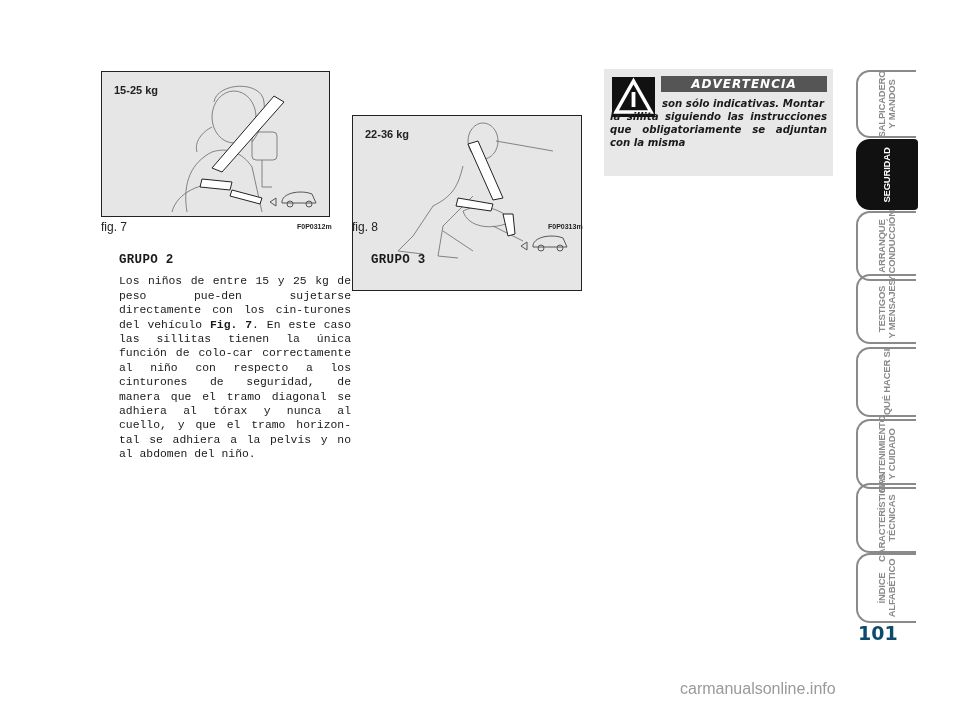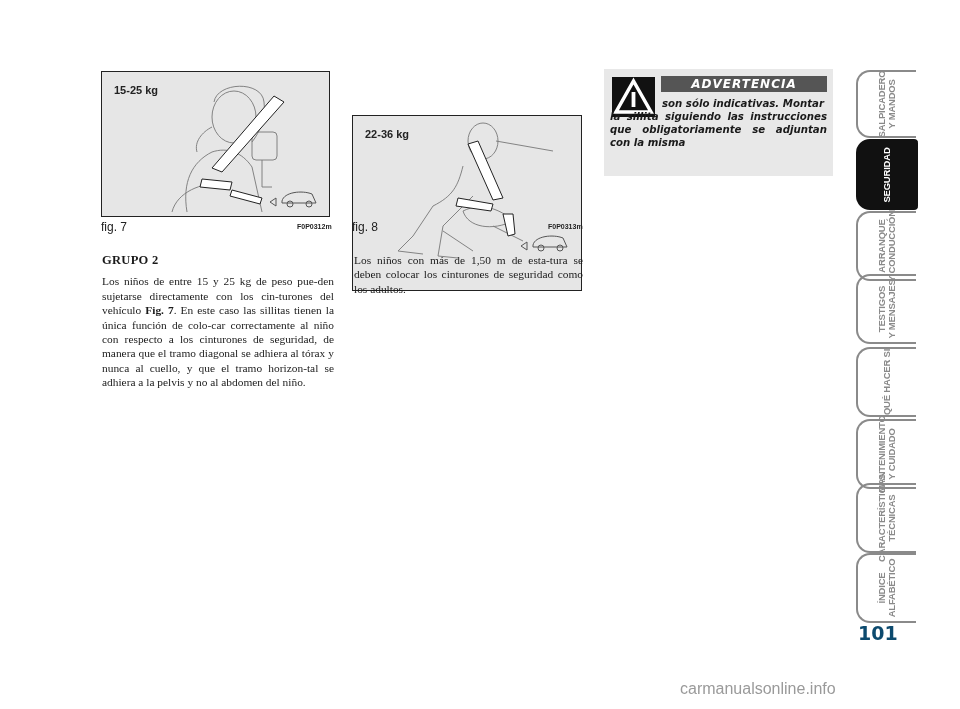--- a/index.html
+++ b/index.html
@@ -2,21 +2,21 @@
 <html><head>
 <meta charset="utf-8">
 <style>
   html,body{margin:0;padding:0;}
   body{width:960px;height:709px;background:#ffffff;position:relative;overflow:hidden;font-family:"DejaVu Sans",sans-serif;color:#1a1a1a;}
   .fig{position:absolute;border:1.5px solid #222;background:#e6e6e6;box-sizing:border-box;}
   .fig-weight{position:absolute;left:12px;top:12px;font-family:"Liberation Sans",sans-serif;font-weight:bold;font-size:11px;color:#222;}
   .fig-caption{position:absolute;font-family:"Liberation Sans",sans-serif;font-size:12px;color:#222;}
   .fig-code{position:absolute;font-family:"Liberation Sans",sans-serif;font-weight:bold;font-size:7px;color:#222;}
   .fig svg{position:absolute;left:0;top:0;}
-  .col{position:absolute;font-family:Liberation Serif, serif;font-size:11.4px;line-height:14.4px;color:#1a1a1a;}
+  .col{position:absolute;font-family:Liberation Mono, monospace;font-size:11.4px;line-height:14.4px;color:#1a1a1a;margin-left:17px;}
   .col h3{margin:0 0 7px 0;font-size:12.5px;font-weight:bold;letter-spacing:0.3px;}
   .col p{margin:0 0 8px 0;text-align:justify;}
   .col b{font-weight:bold;}
   .warn{position:absolute;left:604px;top:69px;width:229px;height:107px;background:#e8e8e8;}
   .warn-icon{position:absolute;left:8px;top:8px;width:43px;height:40px;background:#111;}
   .warn-title{position:absolute;left:57px;top:7px;width:166px;height:16px;background:#555;color:#fff;font-family:"DejaVu Sans",sans-serif;font-style:italic;font-weight:bold;font-size:12px;text-align:center;line-height:16px;letter-spacing:1px;}
   .warn-text{position:absolute;left:6px;top:28px;width:217px;font-family:"DejaVu Sans",sans-serif;font-style:italic;font-weight:bold;font-size:10.2px;line-height:13px;color:#1a1a1a;text-align:justify;}
   .warn-text .indent{display:block;padding-left:52px;}
   .tabs{position:absolute;left:856px;top:62px;width:62px;height:560px;}
   .tab{position:absolute;left:0;width:62px;box-sizing:border-box;}
@@ -85,21 +85,21 @@
 </div>
 <span class="fig-caption" style="left:352px;top:220px;">fig. 8</span>
 <span class="fig-code" style="left:548px;top:223px;">F0P0313m</span>
 
 <div class="col" style="left:102px;top:253px;width:232px;">
   <h3>GRUPO 2</h3>
   <p><span>Los niños de entre 15 y 25 kg de peso pue-den sujetarse directamente con los cin-turones del vehículo </span><b>Fig. 7</b><span>. En este caso las sillitas tienen la única función de colo-car correctamente al niño con respecto a los cinturones de seguridad, de manera que el tramo diagonal se adhiera al tórax y nunca al cuello, y que el tramo horizon-tal se adhiera a la pelvis y no al abdomen del niño.</span></p>
 </div>
 
 <div class="col" style="left:354px;top:253px;width:229px;">
-  <p><span>Los niños con más de 1,50 m de esta-tura se deben colocar los cinturones de seguridad como los adultos.</span></p>
+  <h3>GRUPO 3</h3>
 </div>
 
 <div class="warn">
   <div class="warn-icon">
     <svg width="43" height="40" viewBox="0 0 43 40">
       <path d="M21.5 4 L39 35 L4 35 Z" fill="none" stroke="#fff" stroke-width="3.5" stroke-linejoin="miter"></path>
       <rect x="19.6" y="15" width="3.8" height="15" fill="#fff"></rect>
     </svg>
   </div>
   <div class="warn-title">ADVERTENCIA</div>

